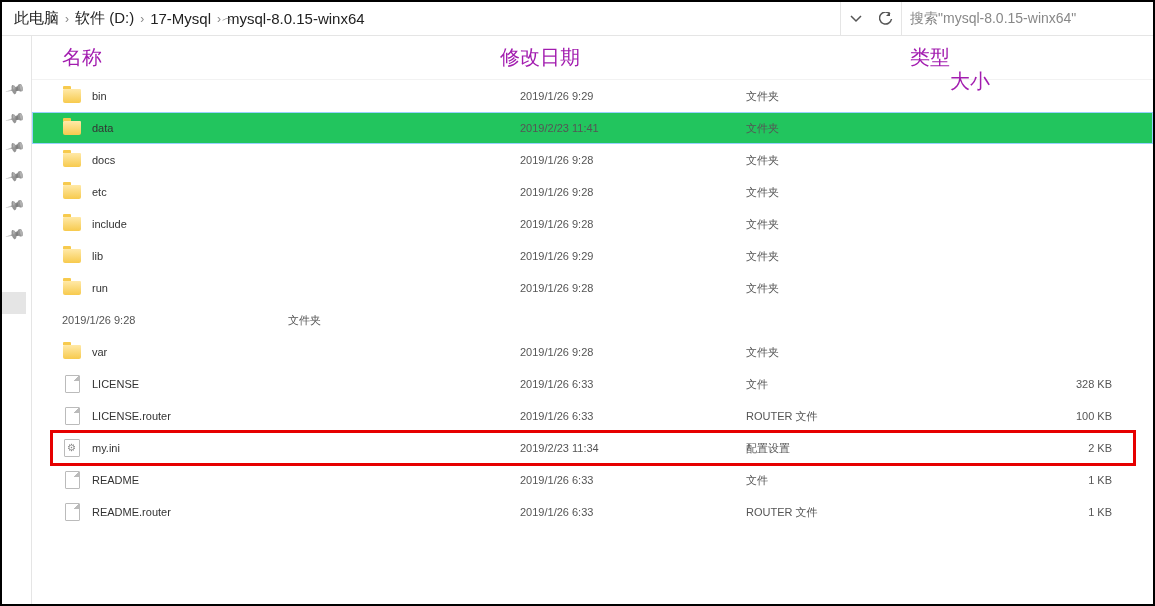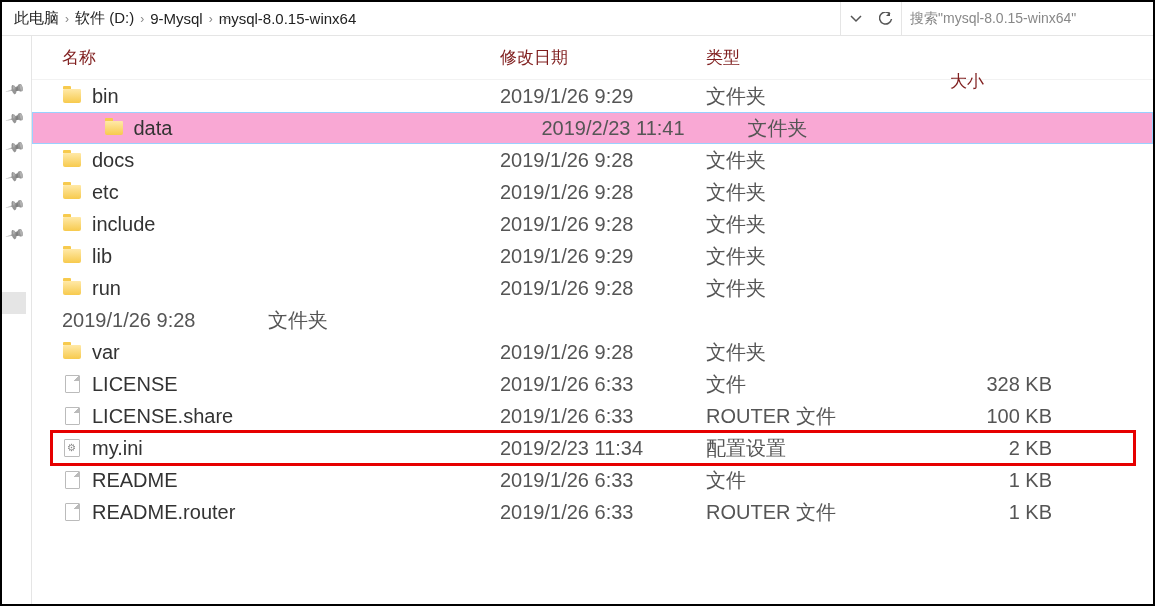--- a/index.html
+++ b/index.html
@@ -74,46 +74,47 @@
   .file-area {
     flex: 1;
     display: flex;
     flex-direction: column;
     position: relative;
   }
   .col-headers {
     display: flex;
     height: 44px;
     align-items: center;
-    color: #7f1d1d;
-    font-size: 17px;
+    color: #a21caf;
+    font-size: 20px;
     padding-left: 30px;
     border-bottom: 1px solid #f2f2f2;
   }
   .col-name   { width: 438px; position: relative; }
   .col-date   { width: 206px; }
-  .col-type   { width: 244px; }
+  .col-type   { width: 244px; text-align: right; }
   .col-size   { width: 120px; text-align: left; margin-top: 48px; }
   .sort-ind {
     position: absolute;
     top: -26px;
     left: 190px;
     font-size: 11px;
     color: #777;
   }
   .file-list { flex:1; }
   .row {
     display: flex;
     align-items: center;
     height: 32px;
     padding-left: 30px;
-    font-size: 20px;
+    font-size: 11px;
     color: #333;
-  }
-  .row.selected { background: #f9a8d4; outline: 1px solid #99d1ff; outline-offset: -1px; justify-content: center; }
+    gap: 20px;
+  }
+  .row.selected { background: #22c55e; outline: 1px solid #99d1ff; outline-offset: -1px; }
   .row .c-name { width: 438px; display: flex; align-items: center; gap: 10px; }
   .row .c-date { width: 206px; color: #555; }
   .row .c-type { width: 244px; color: #555; }
   .row .c-size { width: 120px; color: #555; text-align: right; padding-right: 18px; }
   .icon { width: 20px; height: 20px; display: inline-flex; align-items: center; justify-content: center; }
   .icon-folder {
     width: 18px; height: 14px;
     background: linear-gradient(#ffe9a8,#f7ca4d);
     border-radius: 1px 1px 2px 2px;
     position: relative;
@@ -150,21 +151,21 @@
 </style>
 </head>
 <body>
 
 <div class="toolbar">
   <div class="breadcrumb" id="breadcrumb">
       <span class="seg">此电脑</span>
       <span class="sep">›</span>
       <span class="seg">软件 (D:)</span>
       <span class="sep">›</span>
-      <span class="seg">9-Mysql</span>
+      <span class="seg">17-Mysql</span>
       <span class="sep">›</span>
       <span class="seg">mysql-8.0.15-winx64</span>
     </div>
   <div class="nav-btns">
     <div class="nav-btn">
       <svg width="12" height="12" viewBox="0 0 12 12">
           <path d="M1 3 L6 8 L11 3" fill="none" stroke="#555" stroke-width="1.5"></path>
         </svg>
     </div>
     <div class="nav-btn">
@@ -298,21 +299,21 @@
           </div>
           <div class="c-date">2019/1/26 6:33</div>
           <div class="c-type">文件</div>
           <div class="c-size">328 KB</div>
         </div>
         <div class="row">
           <div class="c-name">
             <span class="icon">
               <div class="icon-file"></div>
             </span>
-            <span>LICENSE.share</span>
+            <span>LICENSE.router</span>
           </div>
           <div class="c-date">2019/1/26 6:33</div>
           <div class="c-type">ROUTER 文件</div>
           <div class="c-size">100 KB</div>
         </div>
         <div class="row">
           <div class="c-name">
             <span class="icon">
               <div class="icon-ini"></div>
             </span>

